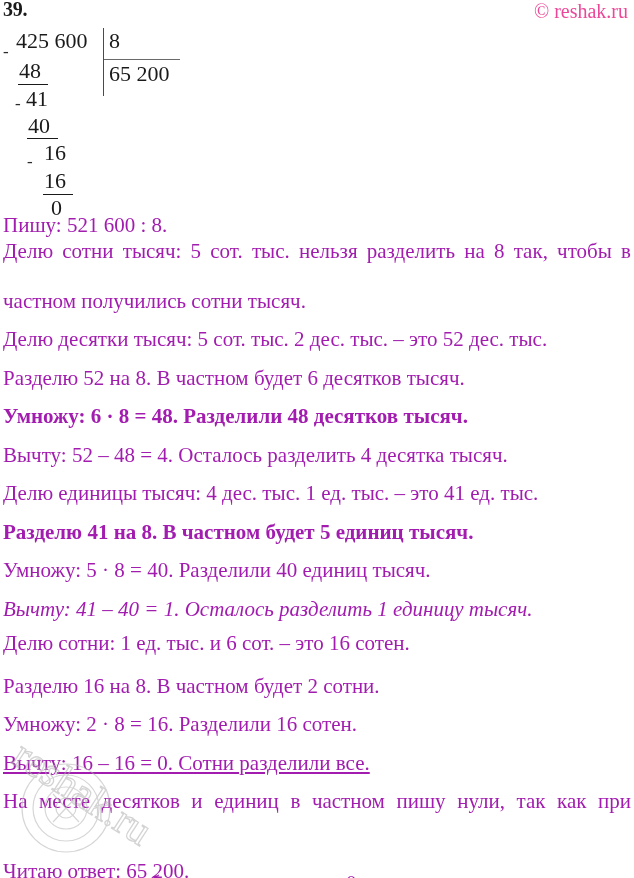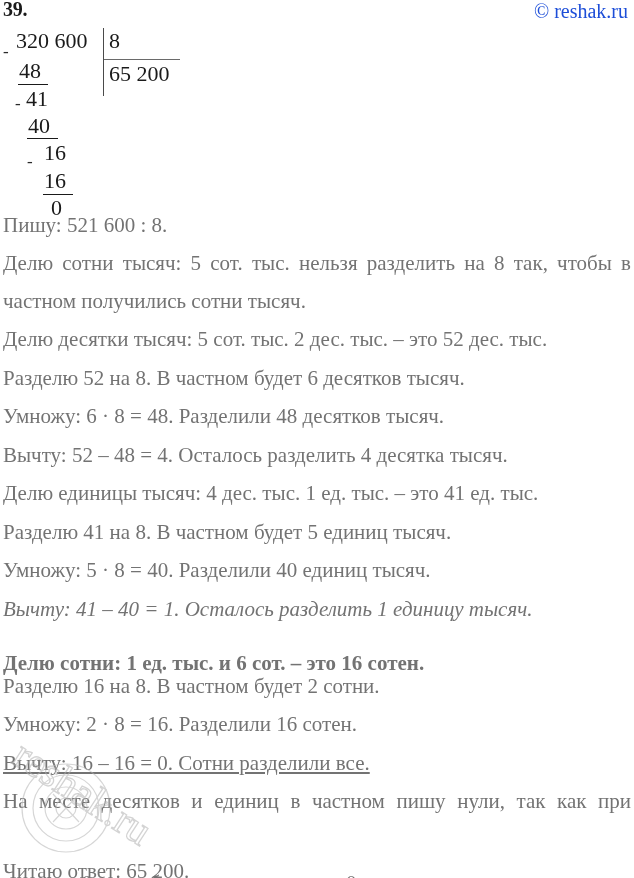--- a/index.html
+++ b/index.html
@@ -23,21 +23,21 @@
     top: -2px;
     font-weight: bold;
     font-size: 20px;
     letter-spacing: -0.3px;
   }
   #copyright {
     position: absolute;
     right: 6px;
     top: 0px;
     font-size: 20px;
-    color: #1d4ed8;
+    color: #ec4899;
     white-space: nowrap;
   }
 
   
   #division {
     position: absolute;
     left: 0;
     top: 28px;
     width: 320px;
     height: 182px;
@@ -68,21 +68,21 @@
     left: 0;
     top: 210px;
     width: 634px;
   }
   .line {
     position: absolute;
     left: 3px;
     font-size: 21px;
     line-height: 26px;
     white-space: nowrap;
-    color: #737373;
+    color: #a21caf;
   }
   .line.justify {
     white-space: normal;
     width: 628px;
     text-align: justify;
     text-align-last: justify;
   }
 
   
   #watermark {
@@ -99,21 +99,21 @@
 </head>
 <body>
 
 <div id="task-number">39.</div>
 
 <div id="copyright">© reshak.ru</div>
 
 <div id="division">
 
   <span class="minus" style="left:3px; top:14px;">-</span>
-  <span class="dv-row" style="left:16px; top:0px;">320 600</span>
+  <span class="dv-row" style="left:16px; top:0px;">425 600</span>
 
   <span class="vrule" style="left:103px; top:0px; height:63px;"></span>
   <span class="dv-row" style="left:109px; top:0px;">8</span>
 
   <span class="hrule-top" style="left:104px; top:31px; width:76px;"></span>
   <span class="vrule" style="left:103px; top:31px; height:37px;"></span>
   <span class="dv-row" style="left:109px; top:33px;">65 200</span>
 
   <span class="dv-row" style="left:19px; top:30px;">48</span>
   <span class="rule" style="left:18px; top:56px; width:30px;"></span>
@@ -128,31 +128,31 @@
   <span class="dv-row" style="left:44px; top:112px;">16</span>
 
   <span class="dv-row" style="left:44px; top:140px;">16</span>
   <span class="rule" style="left:43px; top:166px; width:30px;"></span>
 
   <span class="dv-row" style="left:51px; top:167px;">0</span>
 </div>
 
 <div id="body-text">
   <div class="line" style="top:2px;">Пишу:  521 600 : 8.</div>
-  <div class="line justify" style="top:40px;">Делю сотни тысяч: 5 сот. тыс. нельзя разделить на 8 так, чтобы в</div>
+  <div class="line justify" style="top:28px;">Делю сотни тысяч: 5 сот. тыс. нельзя разделить на 8 так, чтобы в</div>
   <div class="line" style="top:78px;">частном получились сотни тысяч.</div>
   <div class="line" style="top:116px;">Делю десятки тысяч: 5 сот. тыс. 2 дес. тыс. – это 52 дес. тыс.</div>
   <div class="line" style="top:155px;">Разделю 52 на 8. В частном будет 6 десятков тысяч.</div>
-  <div class="line" style="top:193px;">Умножу:  6 · 8 = 48. Разделили 48 десятков тысяч.</div>
+  <div class="line" style="top:193px;font-weight:bold;">Умножу:  6 · 8 = 48. Разделили 48 десятков тысяч.</div>
   <div class="line" style="top:232px;">Вычту:  52 – 48 = 4. Осталось разделить 4 десятка тысяч.</div>
   <div class="line" style="top:270px;text-align:right;">Делю единицы тысяч: 4 дес. тыс. 1 ед. тыс. – это 41 ед. тыс.</div>
-  <div class="line" style="top:309px;">Разделю 41 на 8. В частном будет 5 единиц тысяч.</div>
+  <div class="line" style="top:309px;font-weight:bold;">Разделю 41 на 8. В частном будет 5 единиц тысяч.</div>
   <div class="line" style="top:347px;">Умножу:  5 · 8 = 40. Разделили 40 единиц тысяч.</div>
   <div class="line" style="top:386px;font-style:italic;">Вычту:  41 – 40 = 1. Осталось разделить 1 единицу тысяч.</div>
-  <div class="line" style="top:440px;font-weight:bold;">Делю сотни: 1 ед. тыс. и 6 сот. – это 16 сотен.</div>
+  <div class="line" style="top:420px;">Делю сотни: 1 ед. тыс. и 6 сот. – это 16 сотен.</div>
   <div class="line" style="top:463px;">Разделю 16 на 8. В частном будет 2 сотни.</div>
   <div class="line" style="top:501px;">Умножу: 2 · 8 = 16. Разделили 16 сотен.</div>
   <div class="line" style="top:540px;text-decoration:underline;">Вычту:  16 – 16 = 0. Сотни разделили все.</div>
   <div class="line justify" style="top:578px;">На месте десятков и единиц в частном пишу нули, так как при</div>
   <div class="line" style="top:616px;margin-top:44px;">делении 0 на любое число, получится 0.</div>
   <div class="line" style="top:648px;">Читаю ответ: 65 200.</div>
 </div>
 
 <div id="watermark">
   <svg width="210" height="150" viewBox="0 0 210 150" xmlns="http://www.w3.org/2000/svg">

